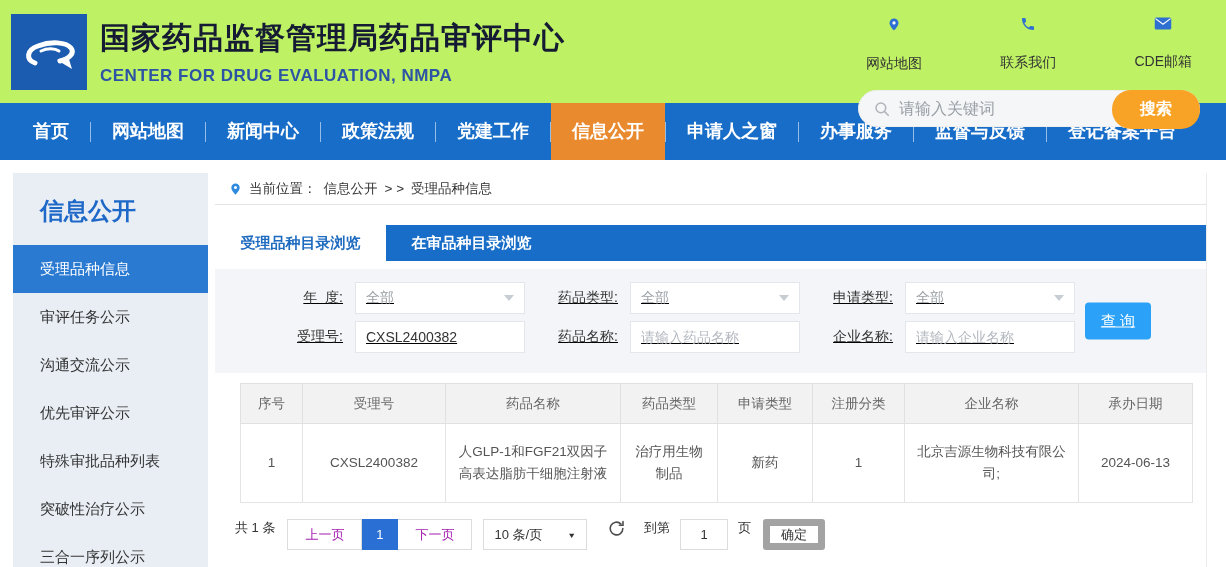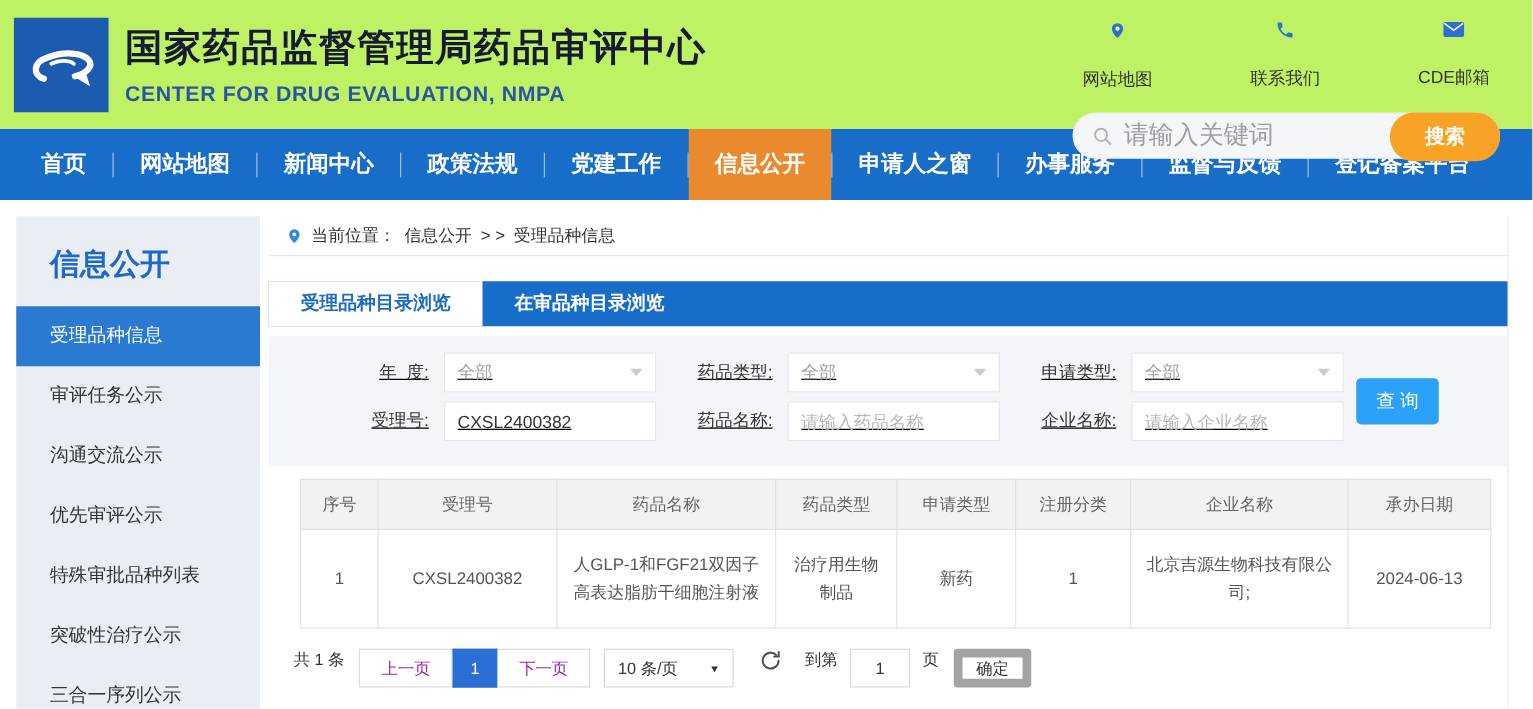--- a/index.html
+++ b/index.html
@@ -9,21 +9,21 @@
   
   .header { height:103px; position:relative; display:flex; align-items:center; padding-left:11px; background:#bef264; }
   .logo { width:76px; height:76px; flex:0 0 76px; cursor:pointer; }
   .titles { margin-left:13px; }
   .site-title { font-size:30px; font-weight:700; color:#141b33; letter-spacing:1px; }
   .site-subtitle { font-size:17px; font-weight:700; color:#2d53a5; letter-spacing:.5px; margin-top:7px; }
   .header-right { position:absolute; right:26px; top:16px; width:342px; }
   .quick-links { display:flex; justify-content:space-between; padding:0 8px; }
   .qlink { display:flex; align-items:center; gap:22px; font-size:14px; color:#333; cursor:pointer; text-decoration:none;flex-direction:column; }
   .search-bar { margin-top:17px; position:relative; height:37px; background:#f5f6f8; border:1px solid #ededed; border-radius:19px; display:flex; align-items:center; padding-left:14px; }
-  .search-bar input { border:0; outline:0; background:transparent; font-size:20px; color:#333; width:190px; font-family:inherit; }
+  .search-bar input { border:0; outline:0; background:transparent; font-size:16px; color:#333; width:190px; font-family:inherit; }
   .search-bar input::placeholder { color:#9aa0a6; }
   .search-btn { position:absolute; right:-1px; top:-1px; height:39px; width:88px; background:#f8a326; border:none; border-radius:19px; color:#fff; font-size:16px; font-weight:700; cursor:pointer; font-family:inherit; }
 
   
   .navbar { height:57px; background:#176dc7; display:flex; align-items:center; padding:0 12px; }
   .nav-item { padding:0 21px; height:57px; line-height:57px; color:#fff; font-size:18px; font-weight:700; cursor:pointer; white-space:nowrap; }
   .nav-item.active { background:#e98a2f; }
   .nav-sep { width:1px; height:20px; background:rgba(255,255,255,.55); }
 
   
@@ -47,21 +47,21 @@
   .filter-panel { margin-top:8px; background:#f3f5f8; padding:13px 0 13px 0; position:relative; }
   .filter-row { display:flex; padding-left:50px; margin-bottom:7px;text-decoration:underline; }
   .filter-row:last-child { margin-bottom:0; }
   .field-group { display:flex; align-items:center; margin-right:15px; }
   .field-group label { width:78px; text-align:right; margin-right:12px; font-size:14px; color:#333; white-space:pre; }
   .control { width:170px; height:32px; background:#fff; border:1px solid #e3e6ea; display:flex; align-items:center; padding:0 10px; font-size:14px; }
   .control.select { justify-content:space-between; cursor:pointer; color:#9aa0a6; }
   .caret { width:0; height:0; border-left:5px solid transparent; border-right:5px solid transparent; border-top:6px solid #c8cdd4; }
   .control input { border:0; outline:0; width:100%; font-size:14px; color:#333; background:transparent; font-family:inherit; }
   .control input::placeholder { color:#b3b8bf; }
-  .query-btn { position:absolute; right:55px; top:50%; transform:translateY(-50%); width:66px; height:37px; background:#2ba1f8; color:#fff; border:none; border-radius:4px; font-size:15px; cursor:pointer; font-family:inherit; }
+  .query-btn { position:absolute; right:55px; top:50%; transform:translateY(-50%); width:66px; height:37px; background:#2ba1f8; color:#fff; border:none; border-radius:4px; font-size:15px; cursor:pointer; font-family:inherit;text-decoration:underline; }
 
   
   table.results { border-collapse:collapse; table-layout:fixed; margin:10px 13px 0 25px; width:952px; }
   .results th { background:#f2f2f2; border:1px solid #e0e0e0; height:40px; font-size:13.5px; font-weight:400; color:#666; }
   .results td { border:1px solid #e4e4e4; height:79px; text-align:center; font-size:13.5px; color:#555; padding:6px 10px; line-height:1.65; vertical-align:middle; }
 
   
   .pagination { display:flex; align-items:flex-start; margin:16px 0 0 20px; font-size:13px; color:#333; }
   .total { margin-right:12px; }
   .pager { display:flex; }

